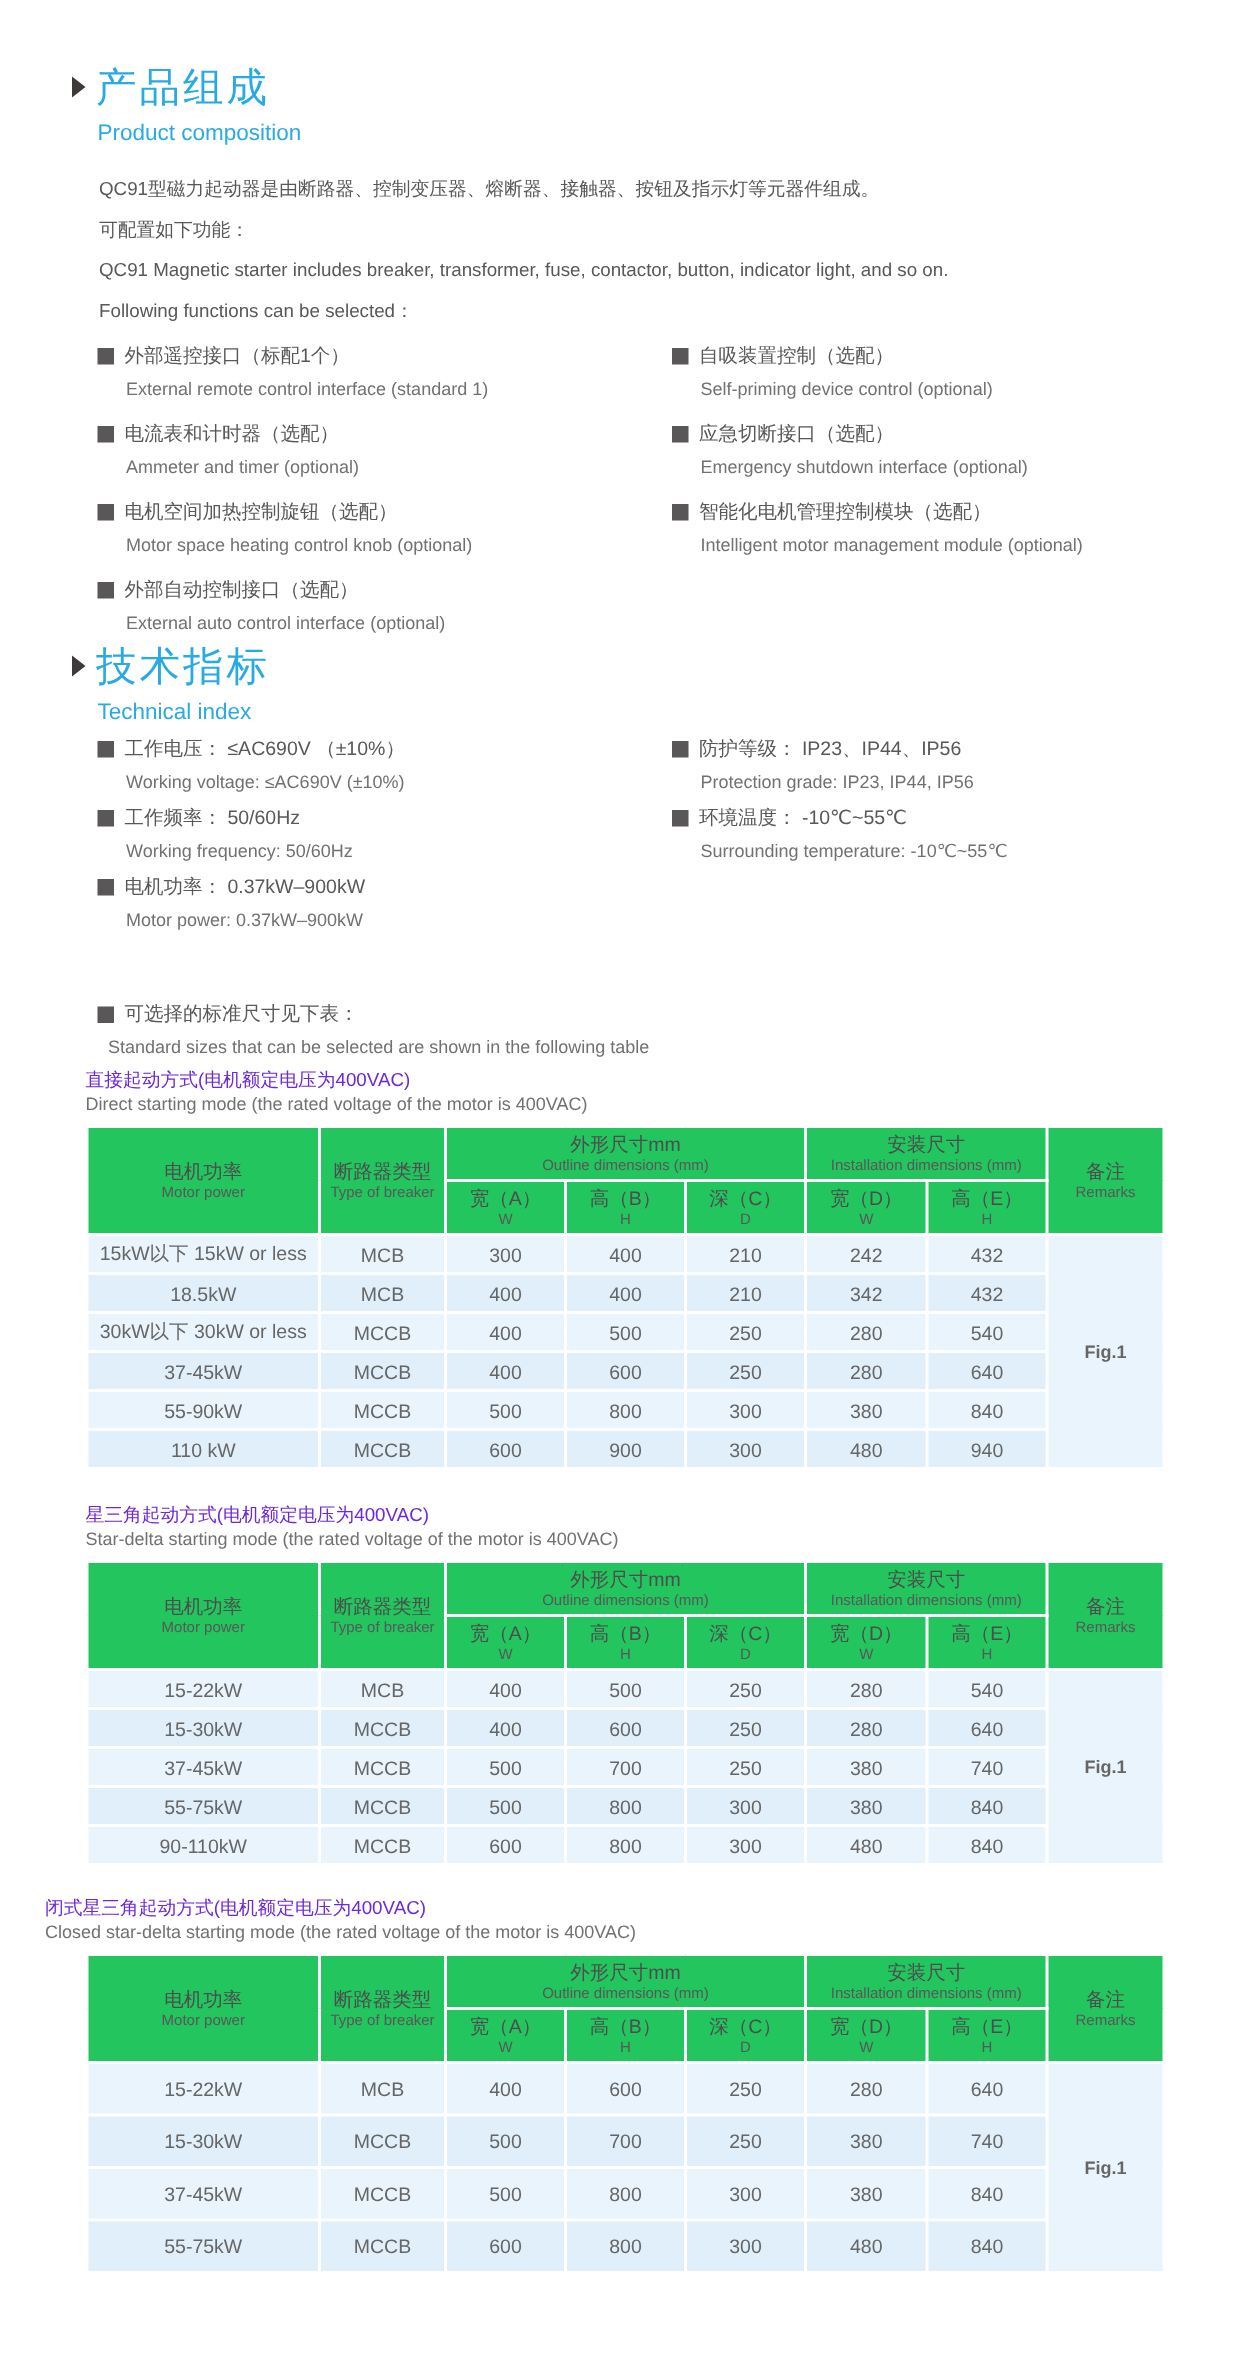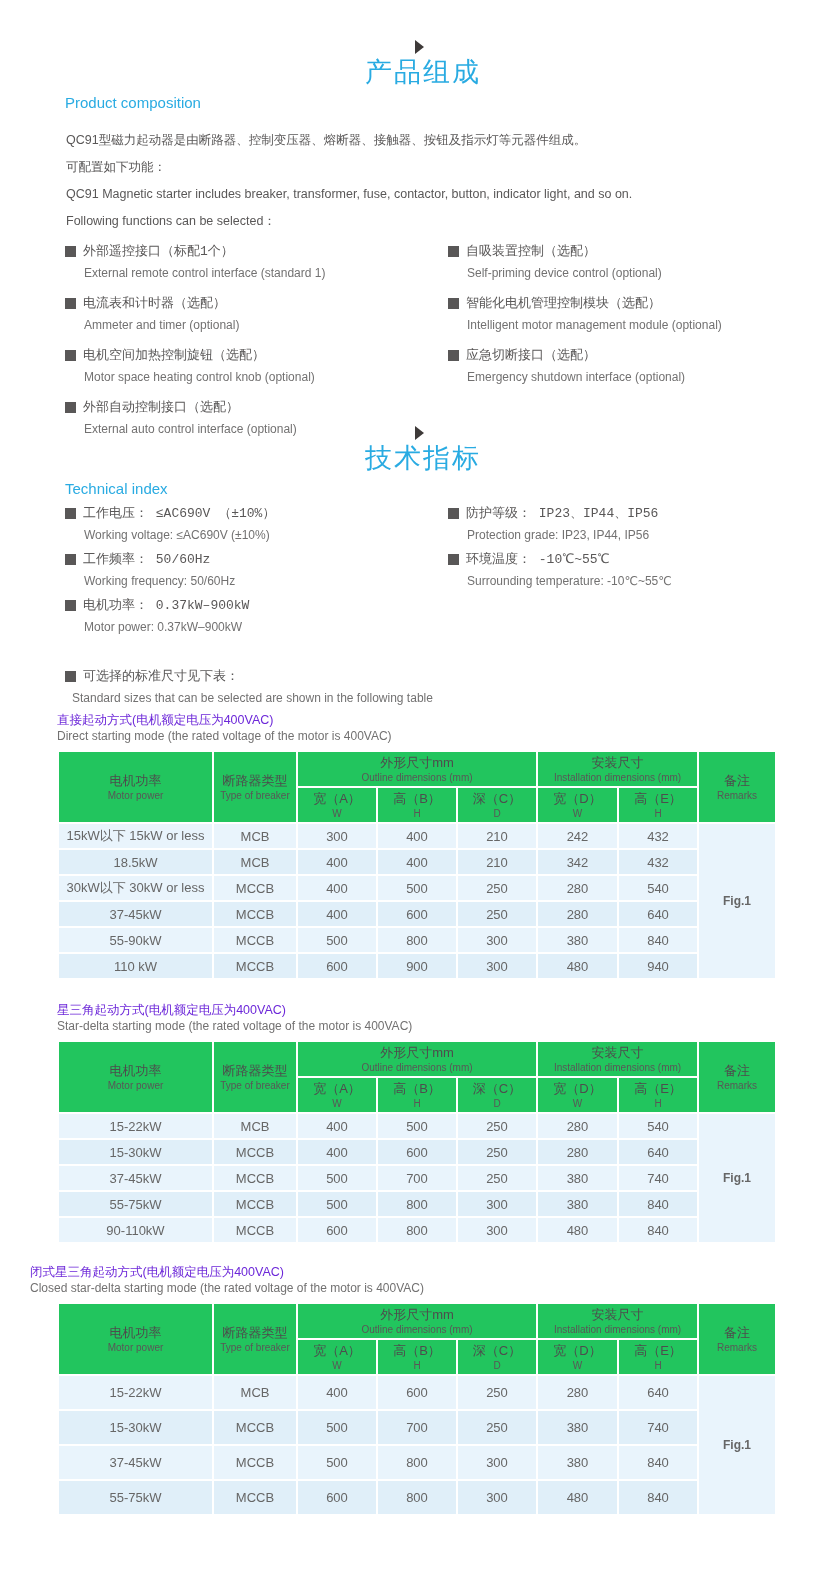--- a/index.html
+++ b/index.html
@@ -5,42 +5,42 @@
   * { margin:0; padding:0; box-sizing:border-box; }
   html,body { background:#ffffff; }
   body {
     width:830px; height:1576px; position:relative; overflow:hidden;
     font-family:"Liberation Sans","DejaVu Sans",sans-serif;
     color:#595757;
   }
   .page { position:absolute; inset:0; }
 
   
-  .sec-head { display:flex; align-items:center;flex-direction:column; }
+  .sec-head { display:flex; align-items:center; }
   .tri {
     width:0; height:0; display:inline-block; margin-right:7px;
     border-left:9px solid #3e3a39; border-top:7px solid transparent; border-bottom:7px solid transparent;
   }
   .h-cn { font-size:27px; color:#29abe2; letter-spacing:2px; }
   .h-en { font-size:15px; color:#29abe2; margin:4px 0 0 17px; }
 
   .sec-product { position:absolute; top:40px; left:48px; width:750px; }
   .sec-tech    { position:absolute; top:426px; left:48px; width:750px; }
 
   .intro { margin:22px 0 0 18px; font-size:12.5px; color:#595757; }
   .intro p { margin-bottom:12px; line-height:15px; }
 
   
   .cols { display:flex; margin-top:12px; }
   .col-l { width:383px; margin-left:17px; }
   .col-r { flex:1; }
   .li-item { margin-bottom:9px; }
   .li-cn-row { display:flex; align-items:center; height:20px; }
   .sq-bullet { width:11px; height:11px; background:#595757; display:inline-block; margin-right:7px; flex:0 0 auto; }
-  .li-cn { font-size:13px; color:#595757;font-family:Liberation Mono, monospace; }
+  .li-cn { font-size:13px; color:#595757; }
   .li-en { font-size:12px; color:#727171; margin:5px 0 0 19px; height:18px; }
 
   .tech-cols { margin-top:6px; }
   .tech-cols .li-item { margin-bottom:3px; }
 
   
   .note { position:absolute; top:666px; left:65px; }
   .note .li-en { margin-left:7px; }
 
   
@@ -115,30 +115,30 @@
           <div class="li-item">
             <div class="li-cn-row">
               <span class="sq-bullet"></span>
               <span class="li-cn">自吸装置控制（选配）</span>
             </div>
             <div class="li-en">Self-priming device control (optional)</div>
           </div>
           <div class="li-item">
             <div class="li-cn-row">
               <span class="sq-bullet"></span>
+              <span class="li-cn">应急切断接口（选配）</span>
+            </div>
+            <div class="li-en">Emergency shutdown interface (optional)</div>
+          </div>
+          <div class="li-item">
+            <div class="li-cn-row">
+              <span class="sq-bullet"></span>
               <span class="li-cn">智能化电机管理控制模块（选配）</span>
             </div>
             <div class="li-en">Intelligent motor management module (optional)</div>
-          </div>
-          <div class="li-item">
-            <div class="li-cn-row">
-              <span class="sq-bullet"></span>
-              <span class="li-cn">应急切断接口（选配）</span>
-            </div>
-            <div class="li-en">Emergency shutdown interface (optional)</div>
           </div>
         </div>
     </div>
   </div>
 
   <div class="sec-tech">
     <div class="sec-head">
       <span class="tri"></span>
       <span class="h-cn">技术指标</span>
     </div>

